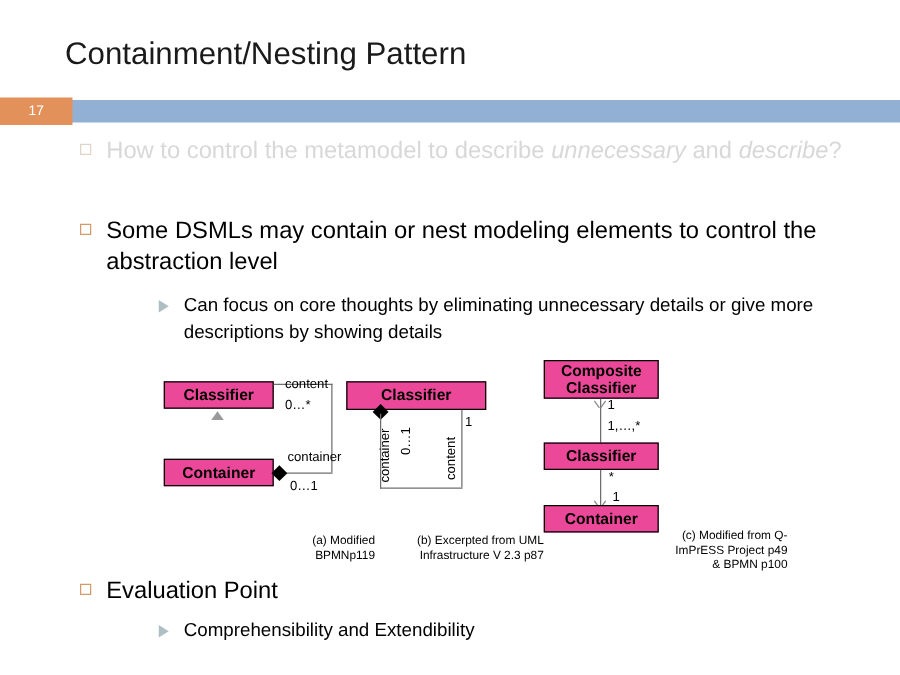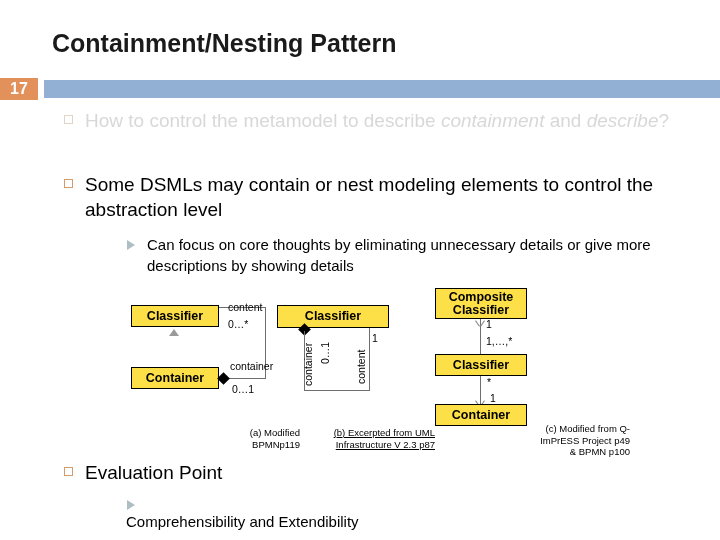--- a/index.html
+++ b/index.html
@@ -23,21 +23,21 @@
   }
 
   
   .slide-title {
     position: absolute;
     left: 52px;
     top: 28px;
     font-size: 25px;
     line-height: 30px;
     color: #1a1a1a;
-    font-weight: bold;
+    font-weight: normal;
     white-space: nowrap;
     letter-spacing: 0px;
   }
 
   
   .band {
     position: absolute;
     left: 0;
     top: 78px;
     width: 720px;
@@ -48,26 +48,26 @@
     left: 44px;
     top: 2px;
     width: 676px;
     height: 18px;
     background: #92b0d4;
   }
   .band-num {
     position: absolute;
     left: 0px;
     top: 0px;
-    width: 38px;
+    width: 58px;
     height: 22px;
     background: #e3915a;
     color: #ffffff;
-    font-size: 16px;
-    font-weight: bold;
+    font-size: 11px;
+    font-weight: normal;
     display: flex;
     align-items: center;
     justify-content: center;
     line-height: 1;
   }
 
   
   .bullet-row {
     position: absolute;
     display: flex;
@@ -123,21 +123,21 @@
   
   .figure {
     position: absolute;
     left: 0;
     top: 282px;
     width: 720px;
     height: 180px;
   }
   .uml-box {
     position: absolute;
-    background: #fde047;
+    background: #ec4899;
     border: 1.6px solid #000000;
     box-sizing: border-box;
     display: flex;
     align-items: center;
     justify-content: center;
     font-weight: bold;
     font-size: 12.5px;
     line-height: 13px;
     text-align: center;
     color: #000;
@@ -208,21 +208,21 @@
 
   <div class="slide-title">Containment/Nesting Pattern</div>
 
   <div class="band">
     <div class="band-bar"></div>
     <div class="band-num">17</div>
   </div>
 
   <div class="bullet-row" style="left:64px; top:108px; width:620px;">
     <span class="sq-marker dim"></span>
-    <span class="l1-text dim" id="bullet0-rich"><span>How to control the metamodel to describe </span><em>containment</em><span> and </span><em>describe</em><span>?</span></span>
+    <span class="l1-text dim" id="bullet0-rich"><span>How to control the metamodel to describe </span><em>unnecessary</em><span> and </span><em>describe</em><span>?</span></span>
   </div>
 
   <div class="bullet-row" style="left:64px; top:172px; width:630px;">
     <span class="sq-marker"></span>
     <span class="l1-text">Some DSMLs may contain or nest modeling elements to control the abstraction level</span>
   </div>
 
   <div class="bullet-row" style="left:126px; top:234px; width:570px;">
     <span class="arrow-marker"></span>
     <span class="l2-text">Can focus on core thoughts by eliminating unnecessary details or give more descriptions by showing details</span>
@@ -259,21 +259,21 @@
 
       <div class="uml-line v" style="left:304px; top:49px; height:60px;"></div>
       <div class="uml-line h" style="left:304px; top:108px; width:66px;"></div>
       <div class="uml-line v" style="left:369px; top:46px; height:62px;"></div>
 
       <div class="lbl vert" style="left:302px; top:104px;">container</div>
       <div class="lbl vert" style="left:319px; top:82px;">0…1</div>
       <div class="lbl vert" style="left:355px; top:102px;">content</div>
       <div class="lbl" style="left:372px; top:50px;">1</div>
 
-      <div class="caption" style="left:275px; top:145px; width:160px;text-decoration:underline;">(b) Excerpted from UML
+      <div class="caption" style="left:275px; top:145px; width:160px;">(b) Excerpted from UML
      Infrastructure V 2.3 p87</div>
     </div>
 
     <div>
       <div class="uml-box" style="left:435px; top:6px; width:92px; height:31px; white-space:pre-line;">Composite
 Classifier</div>
 
       <div class="uml-line v" style="left:480px; top:37px; height:38px;"></div>
       <div class="arrow-open" style="left:476px; top:38px;"></div>
 
@@ -293,18 +293,18 @@
     ImPrESS Project p49
     &amp; BPMN p100</div>
     </div>
   </div>
 
   <div class="bullet-row" style="left:64px; top:460px; width:400px;">
     <span class="sq-marker"></span>
     <span class="l1-text">Evaluation Point</span>
   </div>
 
-  <div class="bullet-row" style="left:126px; top:494px; width:460px;flex-direction:column;">
+  <div class="bullet-row" style="left:126px; top:494px; width:460px;">
     <span class="arrow-marker"></span>
     <span class="l2-text">Comprehensibility and Extendibility</span>
   </div>
 
 </div>
 
 </body></html>

